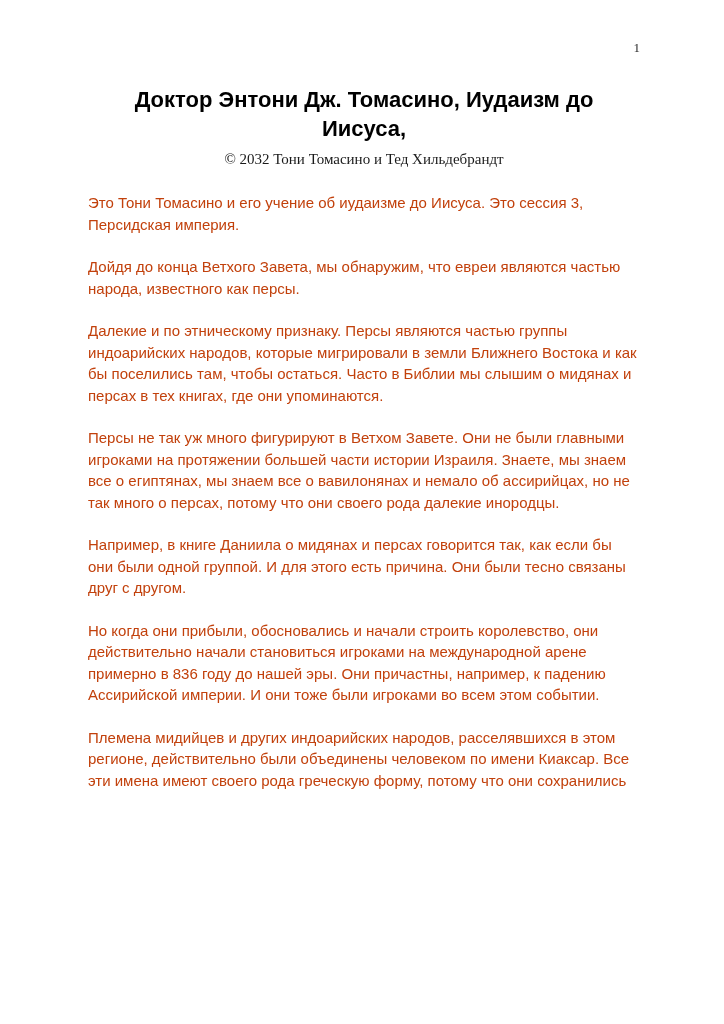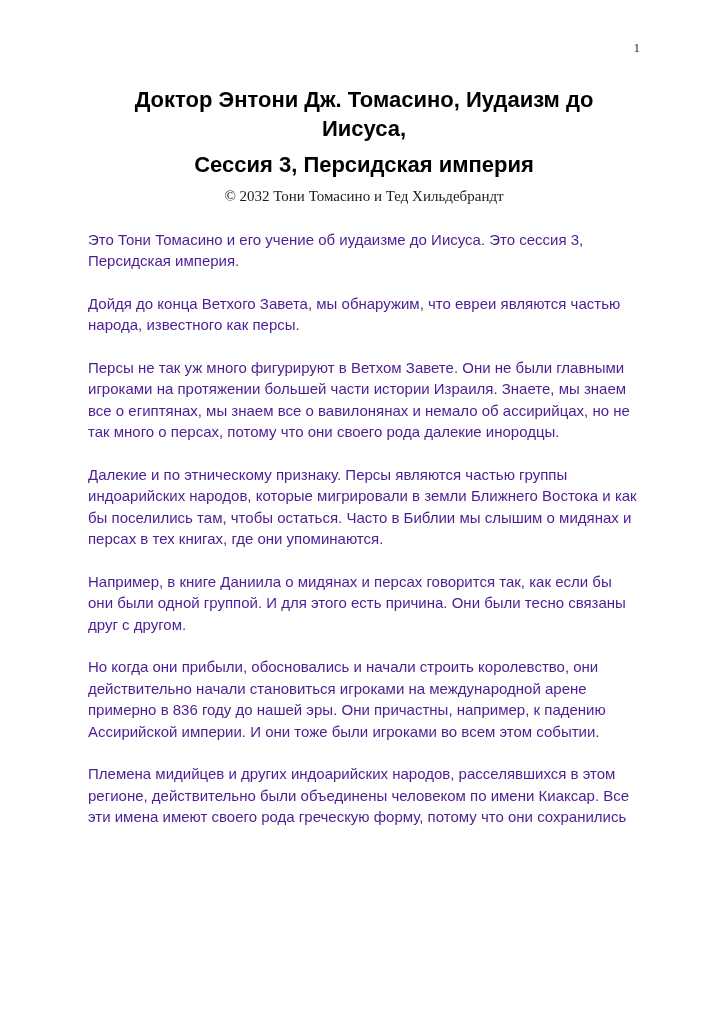--- a/index.html
+++ b/index.html
@@ -45,40 +45,39 @@
     font-size: 15px;
     color: #1a1a1a;
   }
   .body-text {
     margin-top: 24px;
   }
   .body-text p {
     margin: 0 0 21px 0;
     font-size: 15px;
     line-height: 21.5px;
-    color: #4c1d95;
+    color: #c2410c;
     text-align: left;
   }
 </style>
 </head>
 <body>
 
 <div class="page">
 
   <div class="page-number">1</div>
 
   <div class="title-block">
     <div class="title-line">Доктор Энтони Дж. Томасино, Иудаизм до Иисуса,</div>
-    <div class="title-line">Сессия 3, Персидская империя</div>
     <div class="copyright">© 2032 Тони Томасино и Тед Хильдебрандт</div>
   </div>
 
   <div class="body-text">
     <p>Это Тони Томасино и его учение об иудаизме до Иисуса. Это сессия 3, Персидская империя.</p>
     <p>Дойдя до конца Ветхого Завета, мы обнаружим, что евреи являются частью народа, известного как персы.</p>
+    <p>Далекие и по этническому признаку. Персы являются частью группы индоарийских народов, которые мигрировали в земли Ближнего Востока и как бы поселились там, чтобы остаться. Часто в Библии мы слышим о мидянах и персах в тех книгах, где они упоминаются.</p>
     <p>Персы не так уж много фигурируют в Ветхом Завете. Они не были главными игроками на протяжении большей части истории Израиля. Знаете, мы знаем все о египтянах, мы знаем все о вавилонянах и немало об ассирийцах, но не так много о персах, потому что они своего рода далекие инородцы.</p>
-    <p>Далекие и по этническому признаку. Персы являются частью группы индоарийских народов, которые мигрировали в земли Ближнего Востока и как бы поселились там, чтобы остаться. Часто в Библии мы слышим о мидянах и персах в тех книгах, где они упоминаются.</p>
     <p>Например, в книге Даниила о мидянах и персах говорится так, как если бы они были одной группой. И для этого есть причина. Они были тесно связаны друг с другом.</p>
     <p>Но когда они прибыли, обосновались и начали строить королевство, они действительно начали становиться игроками на международной арене примерно в 836 году до нашей эры. Они причастны, например, к падению Ассирийской империи. И они тоже были игроками во всем этом событии.</p>
     <p>Племена мидийцев и других индоарийских народов, расселявшихся в этом регионе, действительно были объединены человеком по имени Киаксар. Все эти имена имеют своего рода греческую форму, потому что они сохранились</p>
   </div>
 
 </div>
 
 </body></html>

